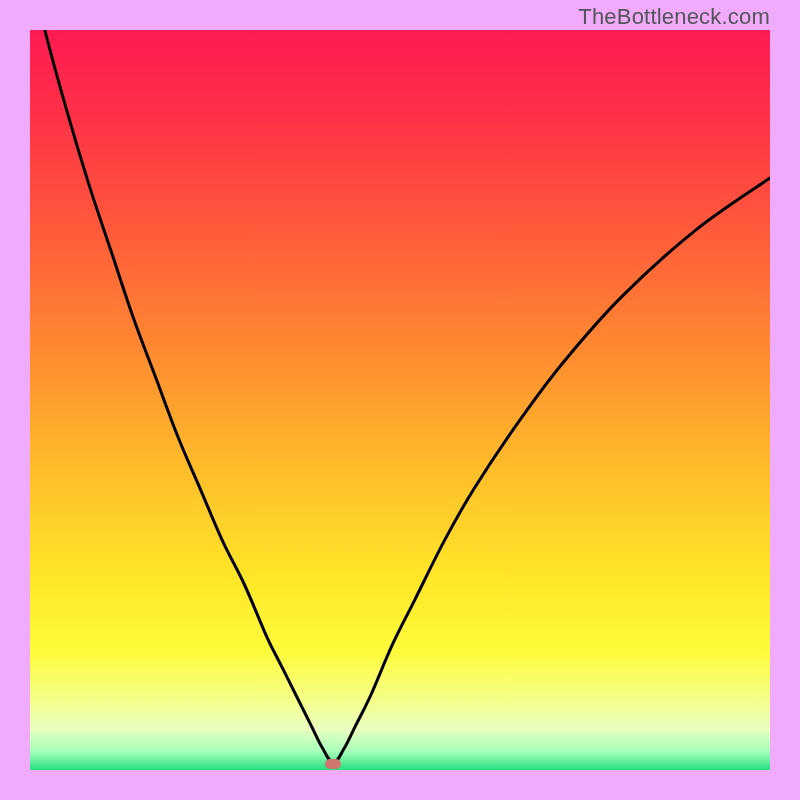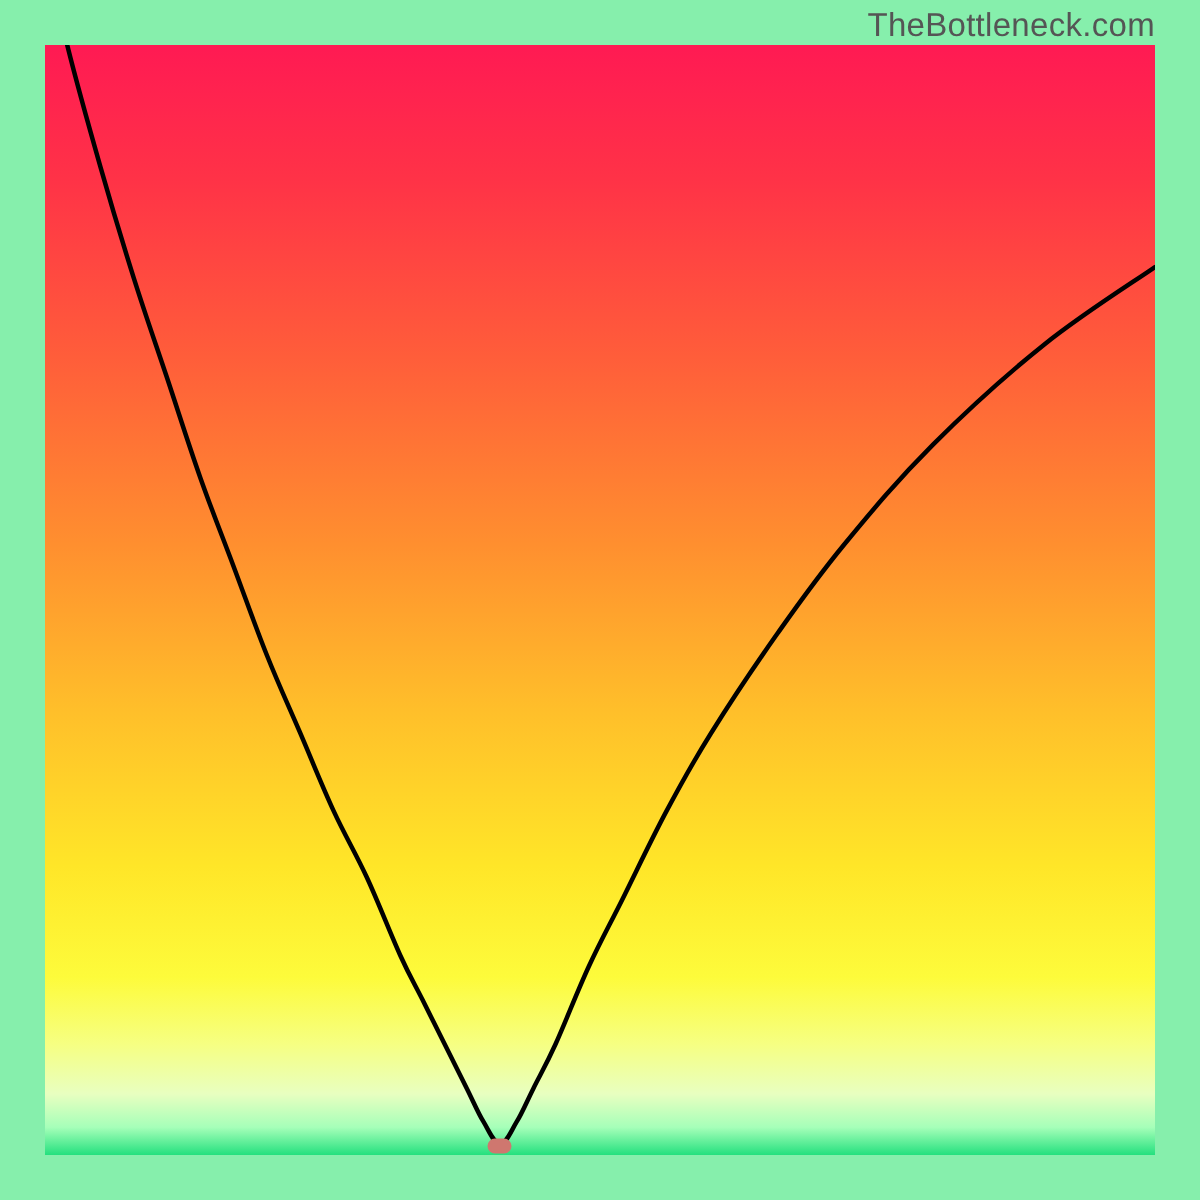--- a/index.html
+++ b/index.html
@@ -10,21 +10,21 @@
     overflow: hidden;
     background: #000;
     font-family: Arial, Helvetica, sans-serif;
   }
   .frame {
     position: absolute;
     left: 0;
     top: 0;
     width: 800px;
     height: 800px;
-    background: #86efac;
+    background: #f0abfc;
   }
   .plot-area {
     position: absolute;
     left: 30px;
     top: 30px;
     width: 740px;
     height: 740px;
     overflow: hidden;
   }
   .gradient {

